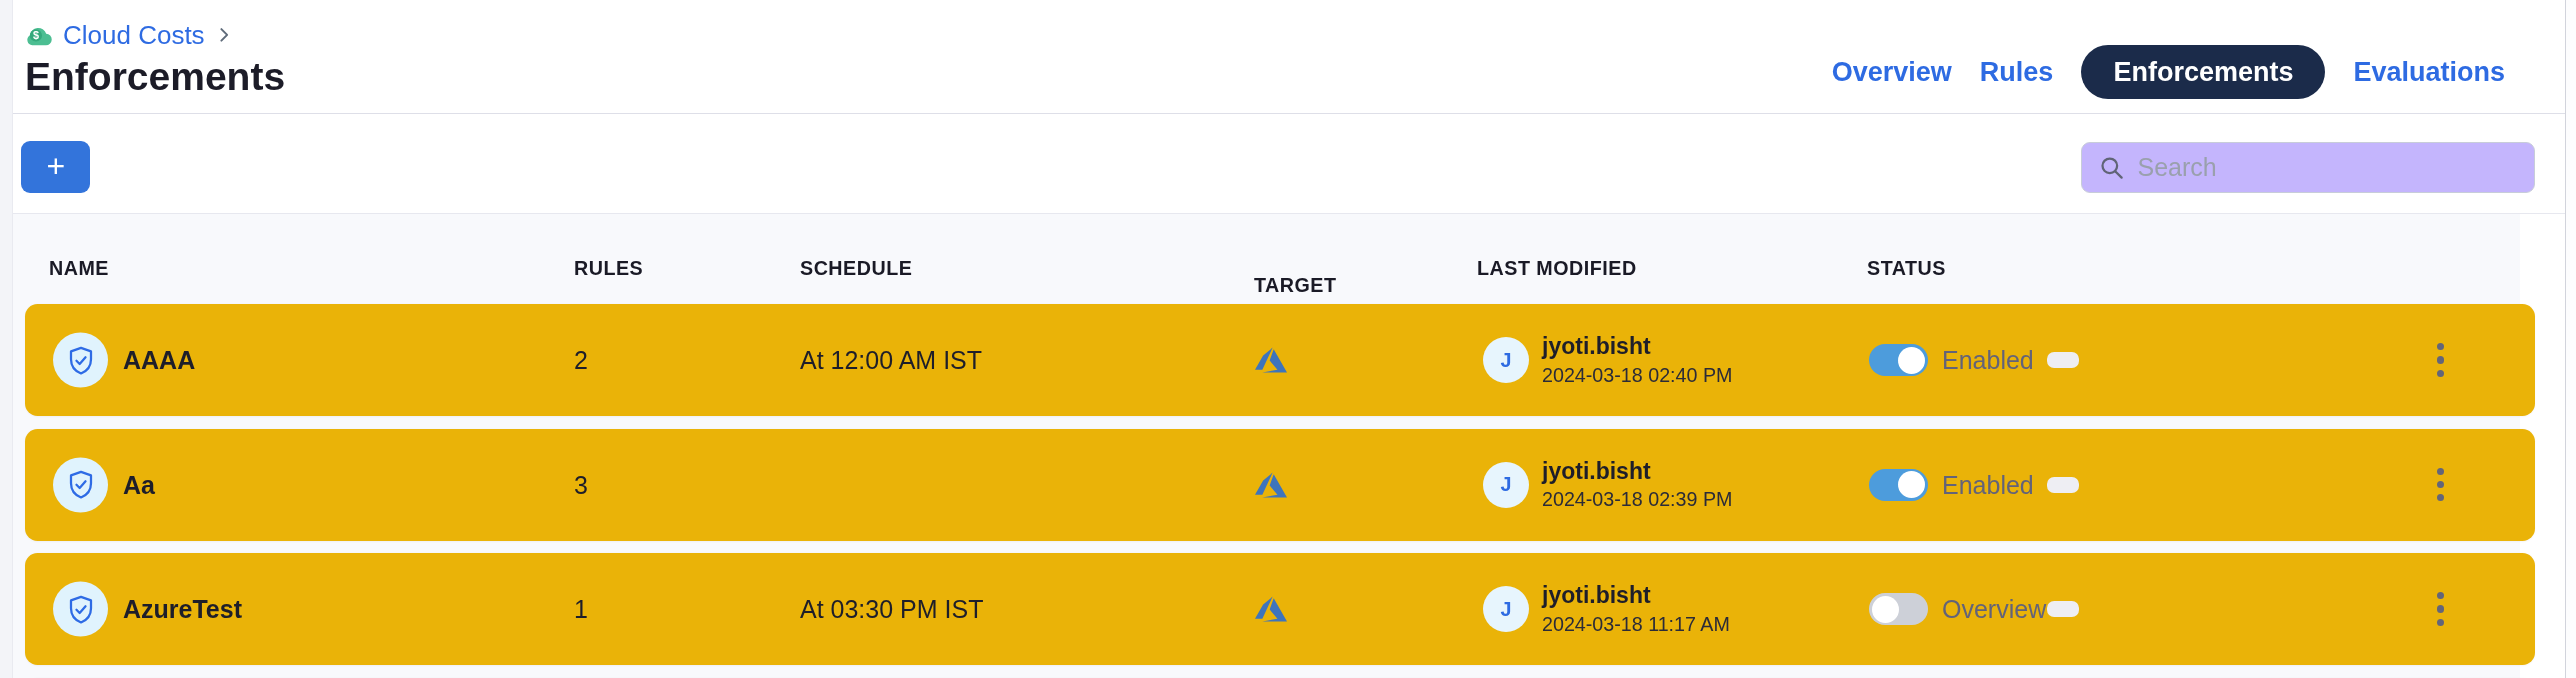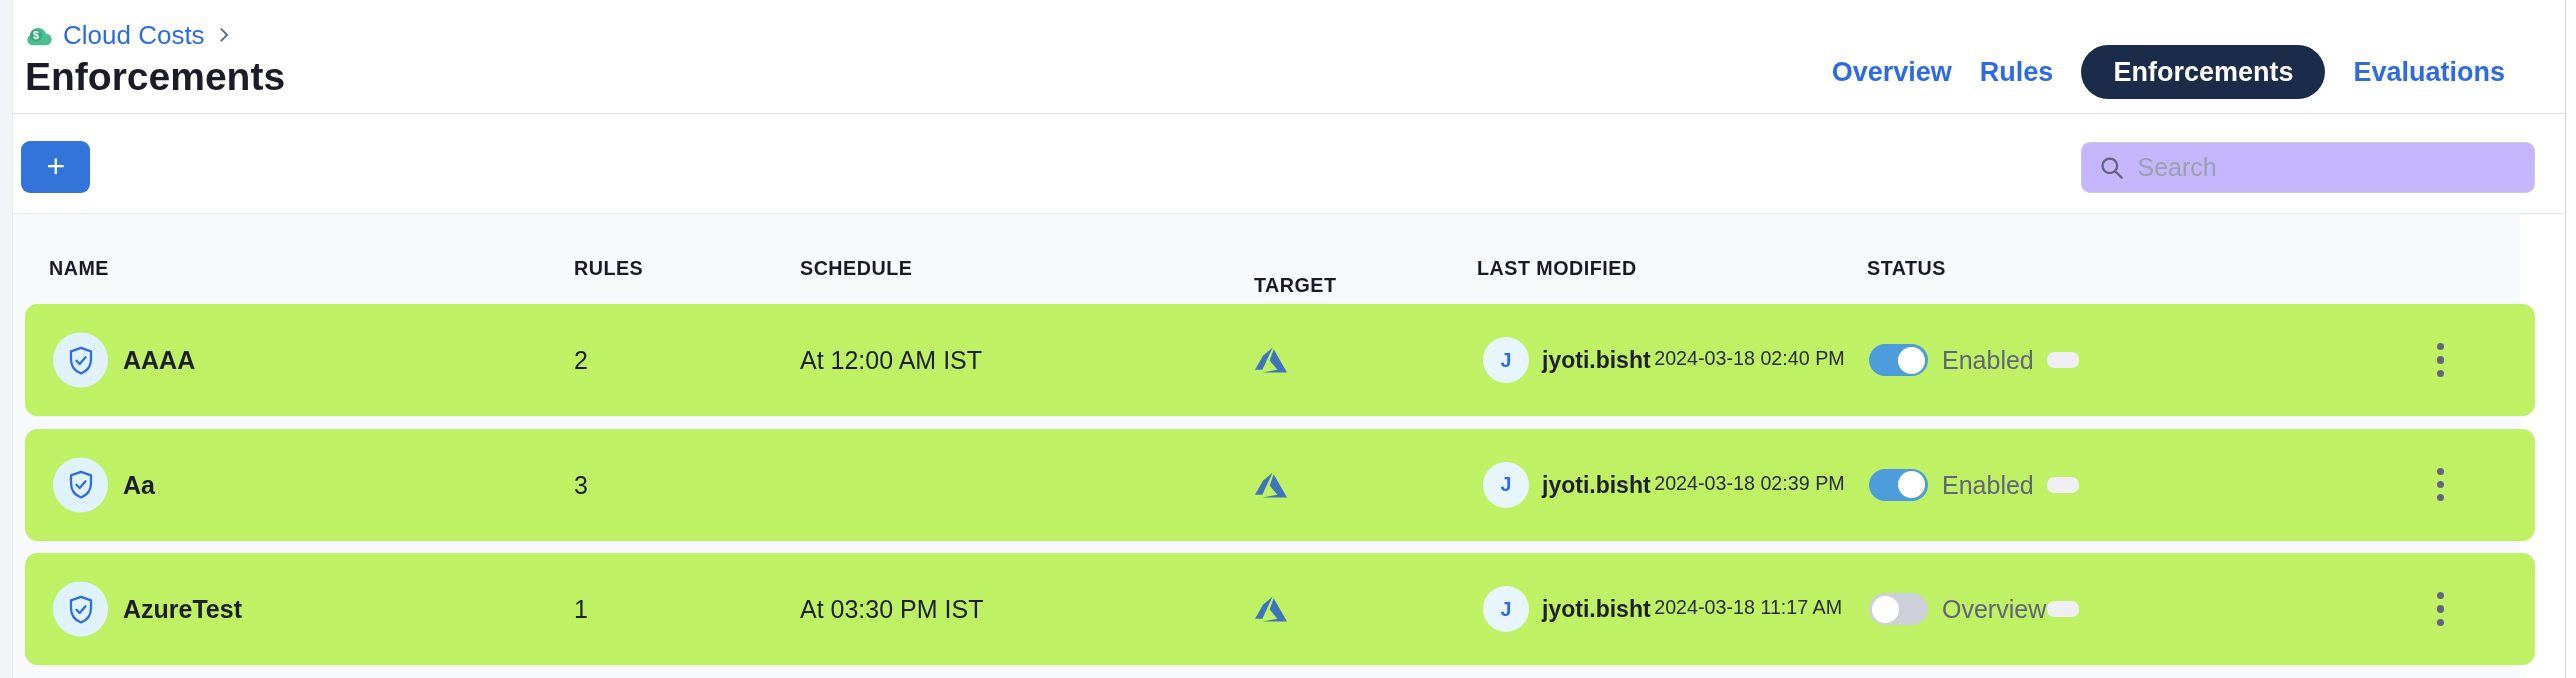--- a/index.html
+++ b/index.html
@@ -48,37 +48,37 @@
                  letter-spacing:0.5px; white-space:nowrap; }
   .col-name     { left:49px; }
   .col-rules    { left:574px; }
   .col-schedule { left:800px; }
   .col-target   { left:1254px;margin-top:17px; }
   .col-modified { left:1477px; }
   .col-status   { left:1867px; }
 
   .rows { position:absolute; left:25px; top:90px; width:2510px;
           display:flex; flex-direction:column; gap:12.5px; }
-  .row-card { position:relative; flex:none; height:112px; background:#bef264; border-radius:12.5px;
+  .row-card { position:relative; flex:none; height:112px; background:#eab308; border-radius:12.5px;
               box-shadow:0 0.9px 1.8px rgba(20,20,40,.04); cursor:pointer; }
   .row-card.ghost { height:112px; }
 
   .vc { position:absolute; top:50%; transform:translateY(-50%); }
 
   .shield-circle { left:28px; width:55px; height:55px; border-radius:50%;
                    background:#E0F3FD; display:flex; align-items:center; justify-content:center; }
   .cell-name { left:98px; font-size:25px; font-weight:600; color:#1E1E2A; }
   .cell-rules { left:549px; font-size:25px; color:#1E1E2A; }
   .cell-schedule { left:775px; font-size:25px; color:#1E1E2A; white-space:nowrap; }
   .cell-target { left:1229px; width:34px; height:34px; display:flex; align-items:center; justify-content:center; }
 
   .avatar { left:1458px; width:46px; height:46px; border-radius:50%; background:#E7F5FD;
             color:#2E6BE2; font-size:19.7px; font-weight:600;
             display:flex; align-items:center; justify-content:center; }
-  .cell-modified { left:1517px; display:flex; flex-direction:row; gap:3.6px; }
+  .cell-modified { left:1517px; display:flex; flex-direction:column; gap:3.6px; }
   .modified-by { font-size:23px; font-weight:700; color:#1E1E2A; line-height:27px; }
   .modified-at { font-size:19.7px; color:#2B2B38; line-height:23px; }
 
   .toggle { left:1844px; width:59px; height:32px; border-radius:16px; cursor:pointer; }
   .toggle .knob { position:absolute; top:2.7px; width:27px; height:27px; border-radius:50%; background:#fff; }
   .toggle.on  { background:#4D9CDC; }
   .toggle.on .knob  { right:2.7px; }
   .toggle.off { background:#CDD0D8; }
   .toggle.off .knob { left:2.7px; }
 

